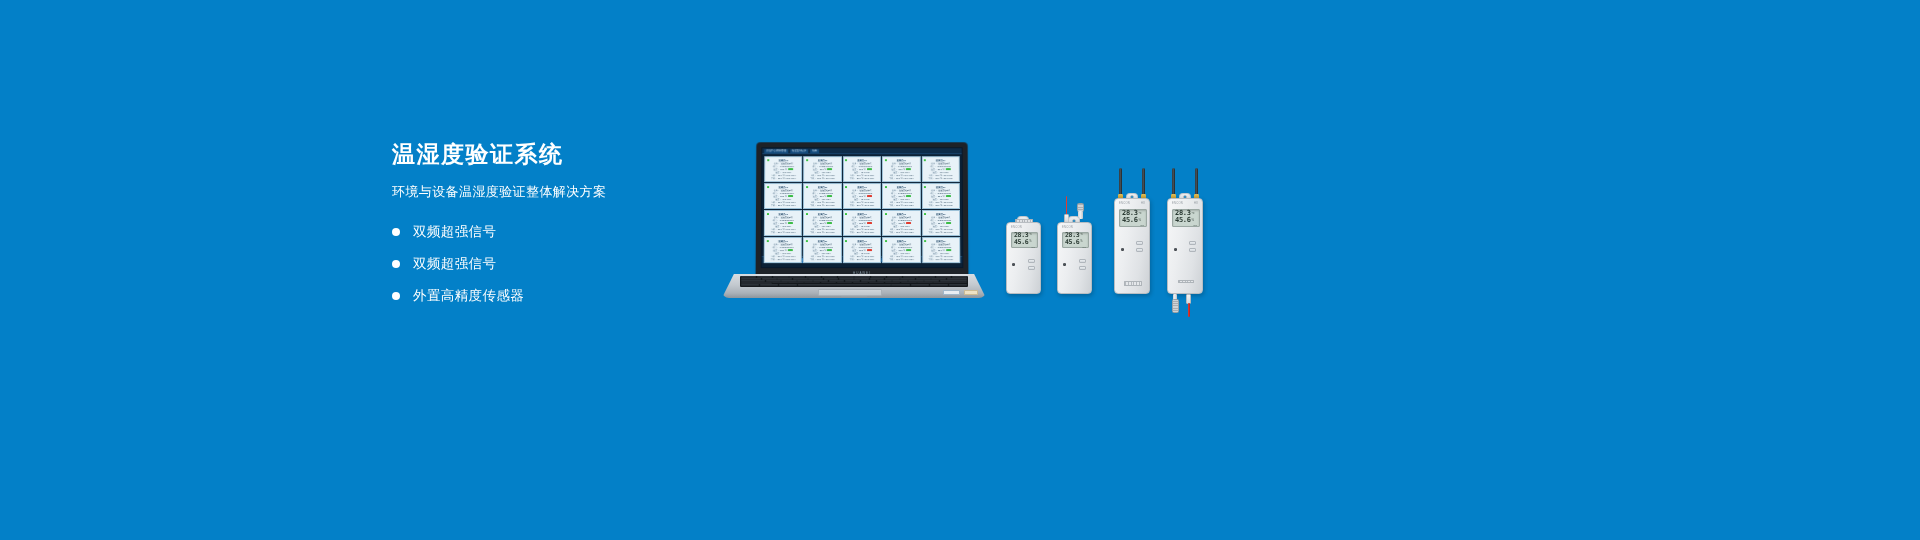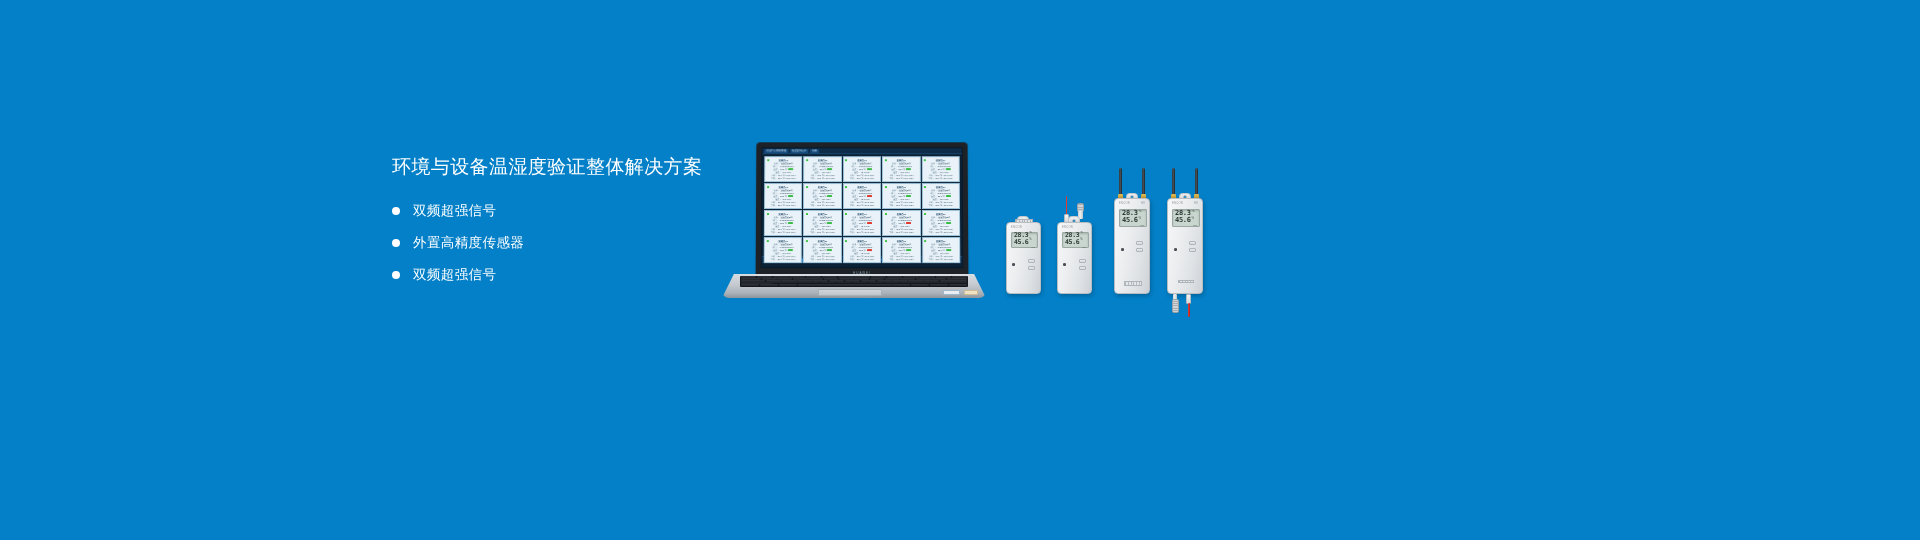--- a/index.html
+++ b/index.html
@@ -10,21 +10,21 @@
     position:relative;
   }
 
   
   .text-block { position:absolute; left:392px; top:140px; width:340px; }
   .banner-title {
     font-size:23px; font-weight:bold; color:#ffffff;
     letter-spacing:1.5px; line-height:1.25; white-space:nowrap;
   }
   .banner-subtitle {
-    margin-top:14px; font-size:19px; color:#ffffff;
+    margin-top:14px; font-size:13px; color:#ffffff;
     letter-spacing:.4px; white-space:nowrap; font-weight:400;
   }
   .feature-list { margin-top:22px; list-style:none; }
   .feature-item {
     display:flex; align-items:center; margin-bottom:14px;
     font-size:13.5px; color:#ffffff; letter-spacing:.4px;
   }
   .feature-bullet {
     width:8px; height:8px; border-radius:50%;
     background:#ffffff; margin-right:13px; flex:none;
@@ -149,21 +149,21 @@
     position:absolute; top:3px; left:4px; right:4px;
     display:flex; justify-content:space-between;
     font-size:2.6px; color:#8d949b; letter-spacing:.3px;
   }
   .lcd {
     position:absolute; background:#c9d6cf;
     border:.8px solid #9ba8a3; border-radius:1px;
     display:flex; flex-direction:column; justify-content:center;
     padding:1px 2px; box-shadow:inset 0 1px 2px rgba(0,0,0,.18);
   }
-  .lcd-line { display:flex; align-items:flex-start; line-height:1; }
+  .lcd-line { display:flex; align-items:center; line-height:1; }
   .lcd-val {
     font-family:"DejaVu Sans Mono","Liberation Mono",monospace;
     font-weight:bold; color:#2b3a33; letter-spacing:-.3px;
   }
   .lcd-unit { color:#3c4a43; margin-left:.8px; }
   .lcd-sub {
     font-size:1.8px; color:#5d6b64; text-align:right; margin-top:.6px;
   }
   .dev-led {
     position:absolute; width:2.6px; height:2.6px; border-radius:50%;
@@ -213,33 +213,34 @@
   }
   .probe-stem {
     position:absolute; width:4.2px; border-radius:1px;
     background:linear-gradient(90deg,#cdd2d6,#eef0f2 45%,#bfc4c8);
   }
 </style>
 </head>
 <body>
 
 <div class="text-block">
+  <div class="banner-title">温湿度验证系统</div>
   <div class="banner-subtitle">环境与设备温湿度验证整体解决方案</div>
   <ul class="feature-list">
     <li class="feature-item">
       <span class="feature-bullet"></span>
       <span>双频超强信号</span>
     </li>
     <li class="feature-item">
       <span class="feature-bullet"></span>
-      <span>外置高精度传感器</span>
+      <span>双频超强信号</span>
     </li>
     <li class="feature-item">
       <span class="feature-bullet"></span>
-      <span>双频超强信号</span>
+      <span>外置高精度传感器</span>
     </li>
   </ul>
 </div>
 
 <div class="laptop">
 
   <div class="lid">
     <div class="screen">
 
       <div class="dash-top">

